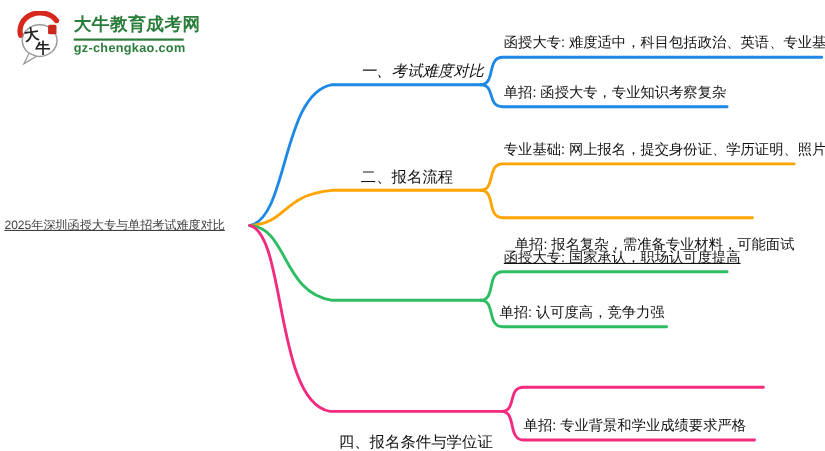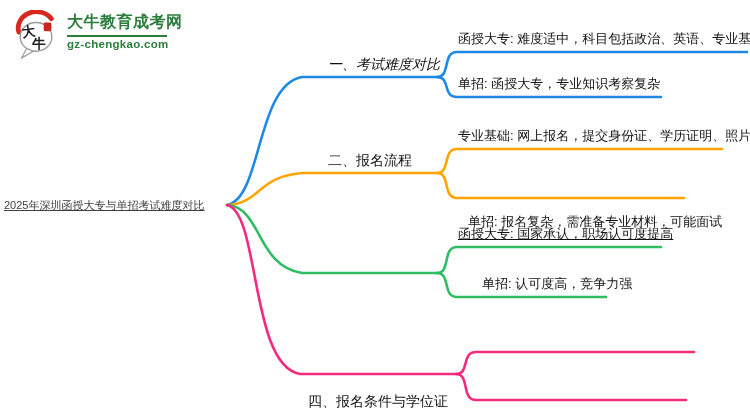--- a/index.html
+++ b/index.html
@@ -66,15 +66,16 @@
 
   <div class="abs branch-label" style="left:328px;top:54px;font-style:italic;">一、考试难度对比</div>
   <div class="abs branch-label" style="left:314px;top:150px;margin-left:14px;">二、报名流程</div>
   <div class="abs branch-label" style="left:308px;top:351px;margin-top:40px;">四、报名条件与学位证</div>
 
   <div class="abs child-label" style="left:458px;top:29px;">函授大专: 难度适中，科目包括政治、英语、专业基础</div>
   <div class="abs child-label" style="left:458px;top:74px;">单招: 函授大专，专业知识考察复杂</div>
   <div class="abs child-label" style="left:458px;top:126px;">专业基础: 网上报名，提交身份证、学历证明、照片</div>
   <div class="abs child-label" style="left:468px;top:175px;margin-top:37px;">单招: 报名复杂，需准备专业材料，可能面试</div>
   <div class="abs child-label" style="left:458px;top:224px;text-decoration:underline;">函授大专: 国家承认，职场认可度提高</div>
-  <div class="abs child-label" style="left:482px;top:274px;">单招: 认可度高，竞争力强</div>
+  <div class="abs child-label" style="left:454px;top:274px;">单招: 认可度高，竞争力强</div>
+  <div class="abs child-label" style="left:476px;top:377px;">单招: 专业背景和学业成绩要求严格</div>
 
 </div>
 
 </body></html>

